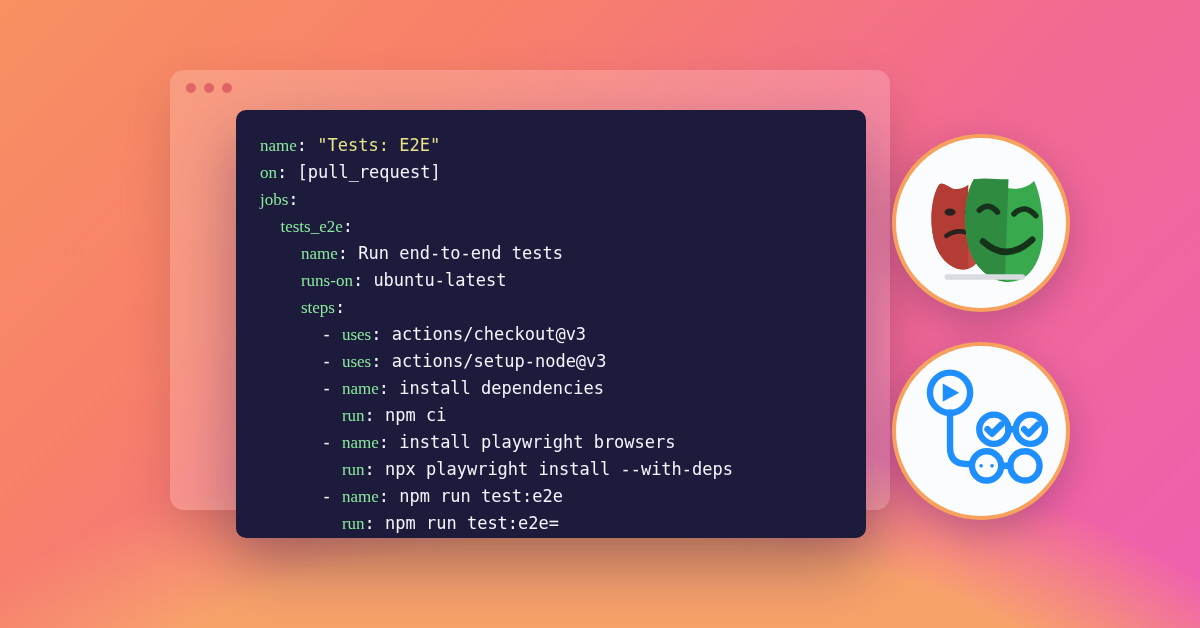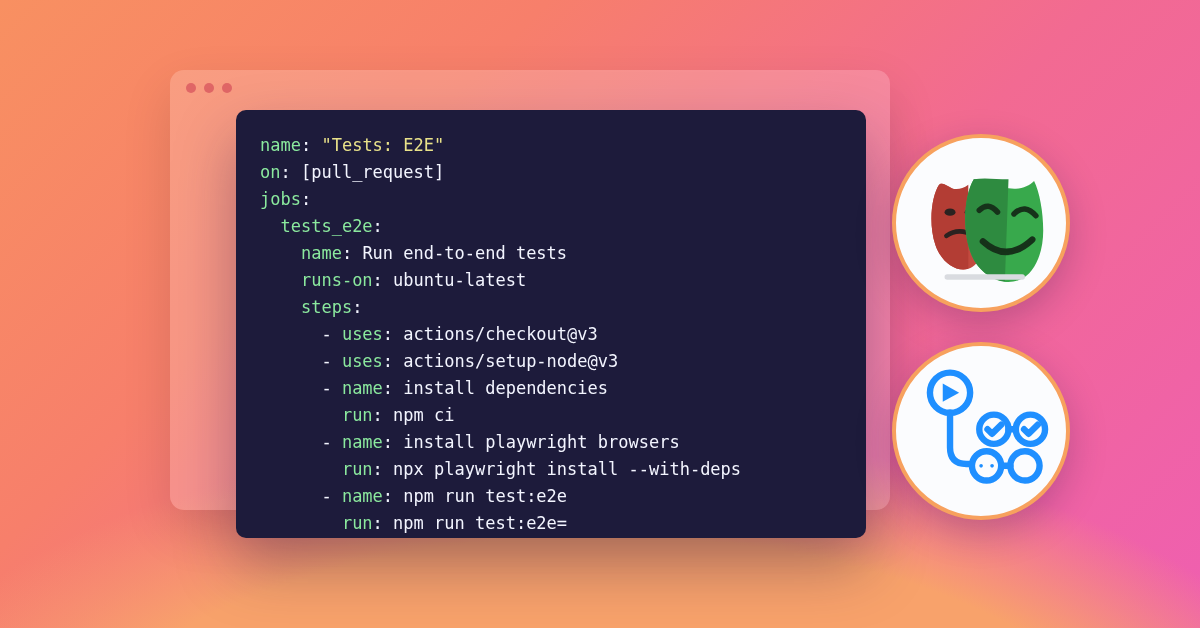--- a/index.html
+++ b/index.html
@@ -45,21 +45,21 @@
     height: 428px;
     background: #1d1b3b;
     border-radius: 10px;
     padding: 22px 24px;
     color: #d7d9ea;
     font-size: 17px;
     line-height: 27px;
     box-shadow: 0 28px 60px rgba(40,20,70,0.35);
     white-space: pre;
   }
-  .k { color: #8be99e; }  
+  .k { color: #8be99e; font-family: Liberation Serif, serif; }  
   .s { color: #f3f5ff; }  
   .q { color: #e9e28a; }  
   .badge {
     position: absolute;
     width: 178px; height: 178px;
     background: #fbfcfe;
     border-radius: 50%;
     border: 4px solid #f7a15e;
     box-shadow: 0 12px 36px rgba(40,20,70,0.25);
     display: flex; align-items: center; justify-content: center;

